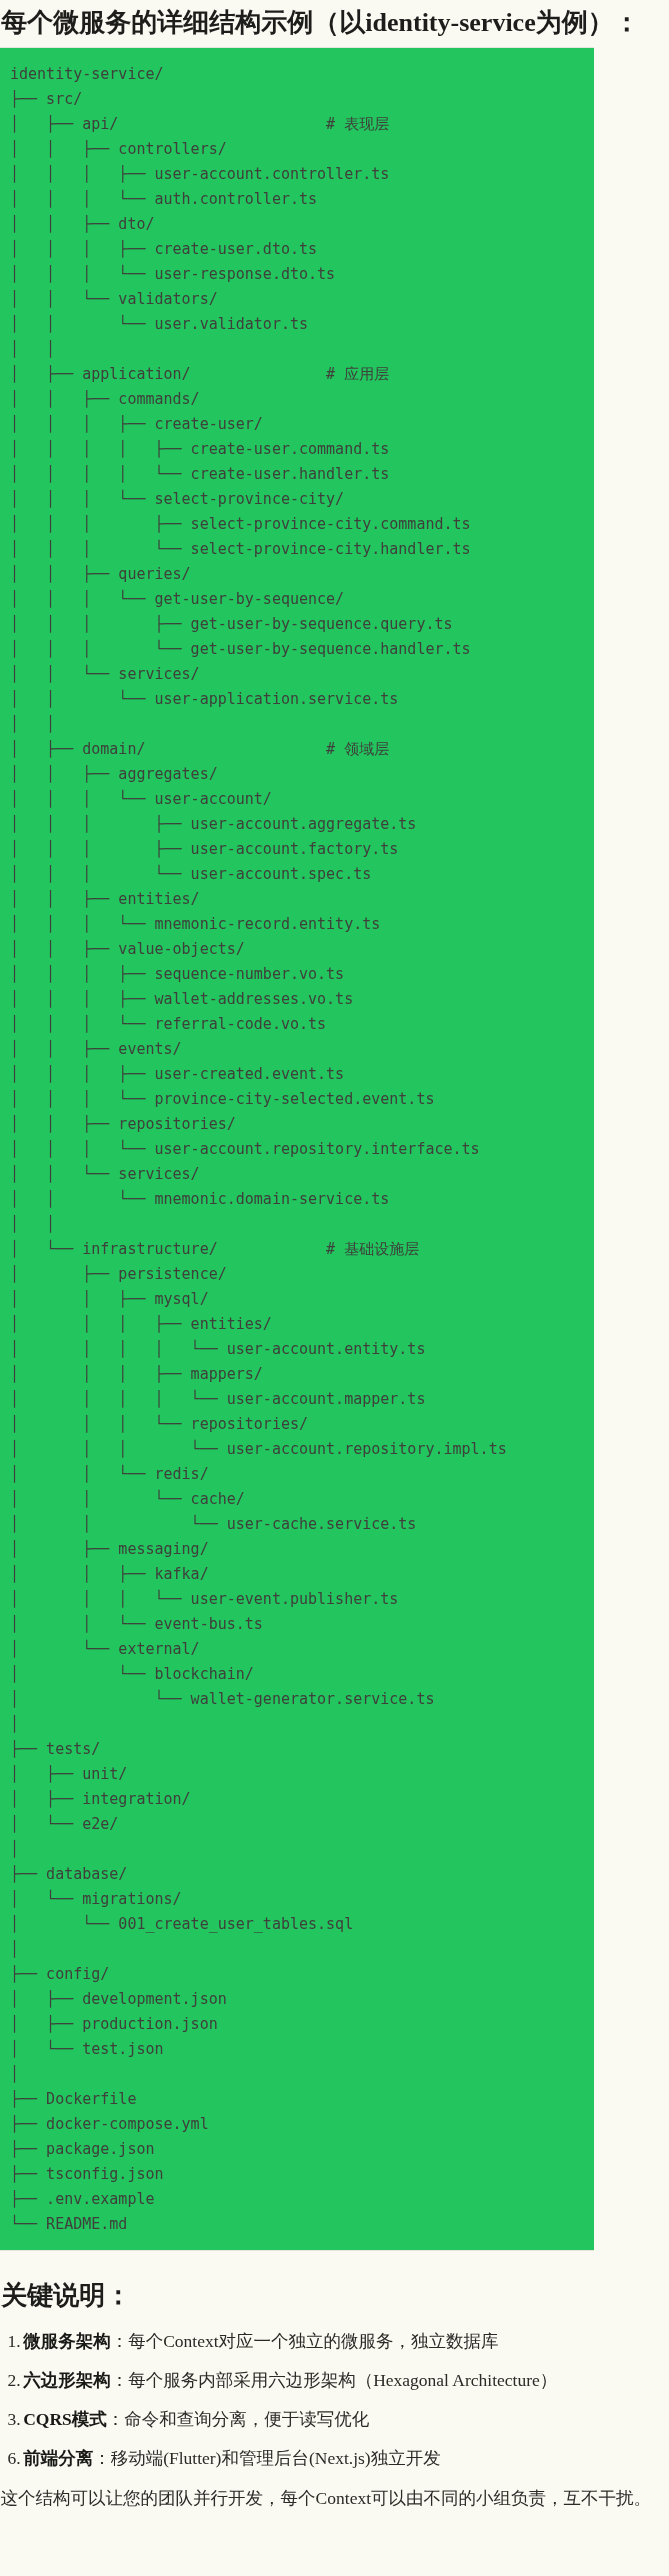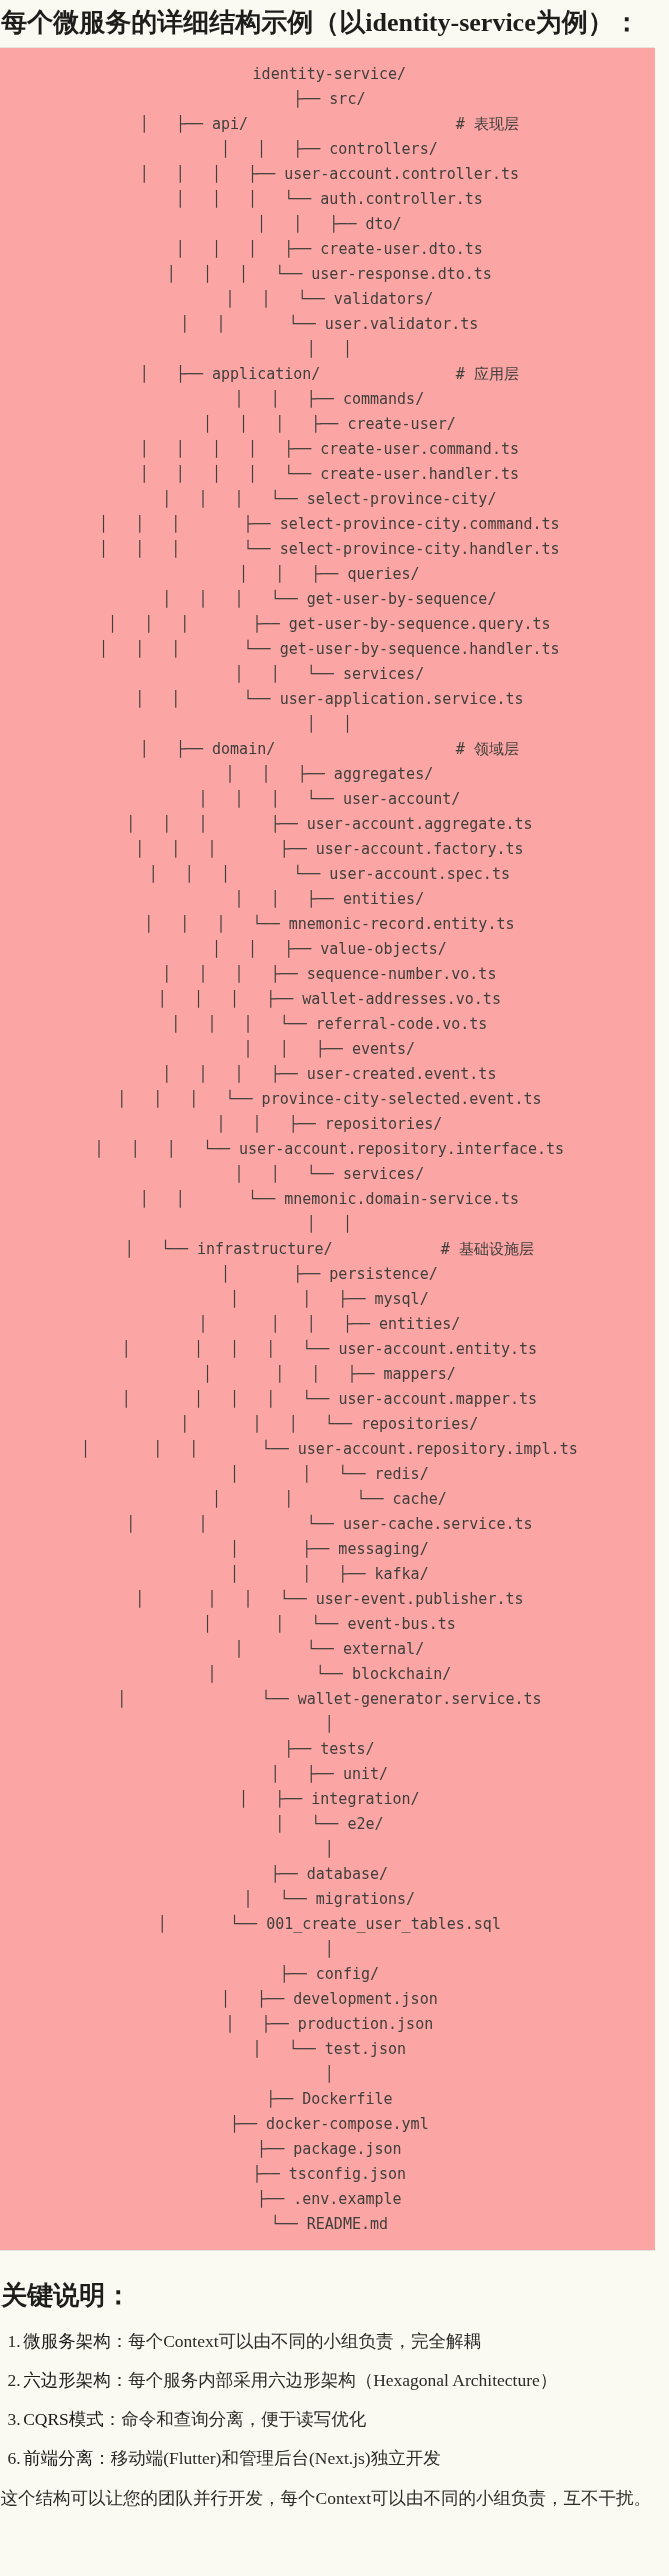--- a/index.html
+++ b/index.html
@@ -28,27 +28,26 @@
   }
   h2.first {
     padding-top: 8.8px;
     padding-bottom: 10.6px;
   }
   h2.second {
     margin-top: 21px;
     margin-bottom: 12px;
   }
   .codeblock {
-    background: #fca5a5;
+    background: #22c55e;
     border-top: 0.6px solid #E6E4DC;
     border-bottom: 0.6px solid #E6E4DC;
     padding: 14.4px 6.3px 13px 10px;
     box-sizing: border-box;
-    width: 655px;
-    text-align: center;
+    width: 594px;
   }
   .codeblock pre {
     margin: 0;
     font-family: "DejaVu Sans Mono", "Liberation Mono", monospace;
     font-size: 15px;
     line-height: 25px;
     color: #3F3F3B;
     white-space: pre;
   }
   ol.notes-list {
@@ -59,21 +58,21 @@
   ol.notes-list li {
     font-size: 17.5px;
     line-height: 39px;
     white-space: nowrap;
     color: #2A2A27;
   }
   ol.notes-list .num {
     margin-right: 2.5px;
   }
   ol.notes-list strong {
-    font-weight: 400;
+    font-weight: 700;
     color: #191917;
   }
   p.closing {
     font-size: 17.5px;
     line-height: 26px;
     margin: 7.5px 0 0 0;
     padding: 0 0 8.8px 0.6px;
     color: #2A2A27;
   }
 </style>
@@ -171,21 +170,21 @@
 ├── package.json
 ├── tsconfig.json
 ├── .env.example
 └── README.md</pre>
   </div>
 
   <h2 class="section-title second">关键说明：</h2>
 
   <ol class="notes-list">
     <li>
-      <span class="num">1.</span><strong>微服务架构</strong><span>：每个Context可以由不同的小组负责，完全解耦</span>
+      <span class="num">1.</span><strong>微服务架构</strong><span>：每个Context对应一个独立的微服务，独立数据库</span>
     </li>
     <li>
       <span class="num">2.</span><strong>六边形架构</strong><span>：每个服务内部采用六边形架构（Hexagonal Architecture）</span>
     </li>
     <li>
       <span class="num">3.</span><strong>CQRS模式</strong><span>：命令和查询分离，便于读写优化</span>
     </li>
     <li>
       <span class="num">6.</span><strong>前端分离</strong><span>：移动端(Flutter)和管理后台(Next.js)独立开发</span>
     </li>

